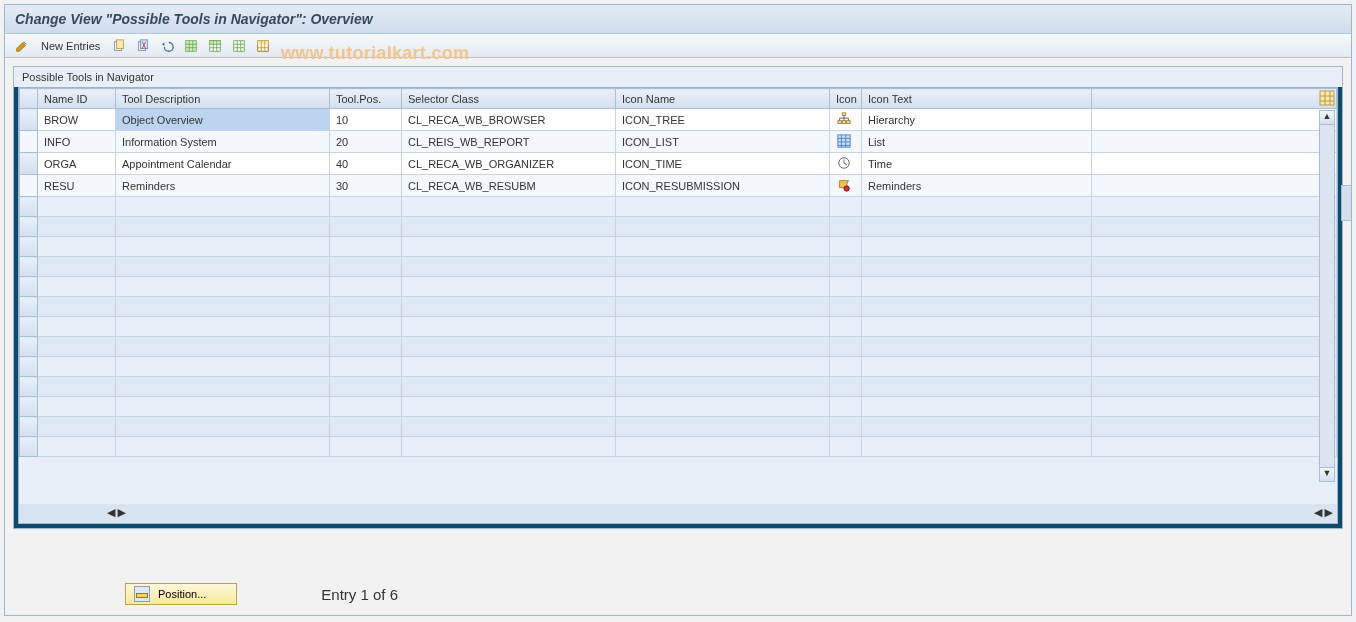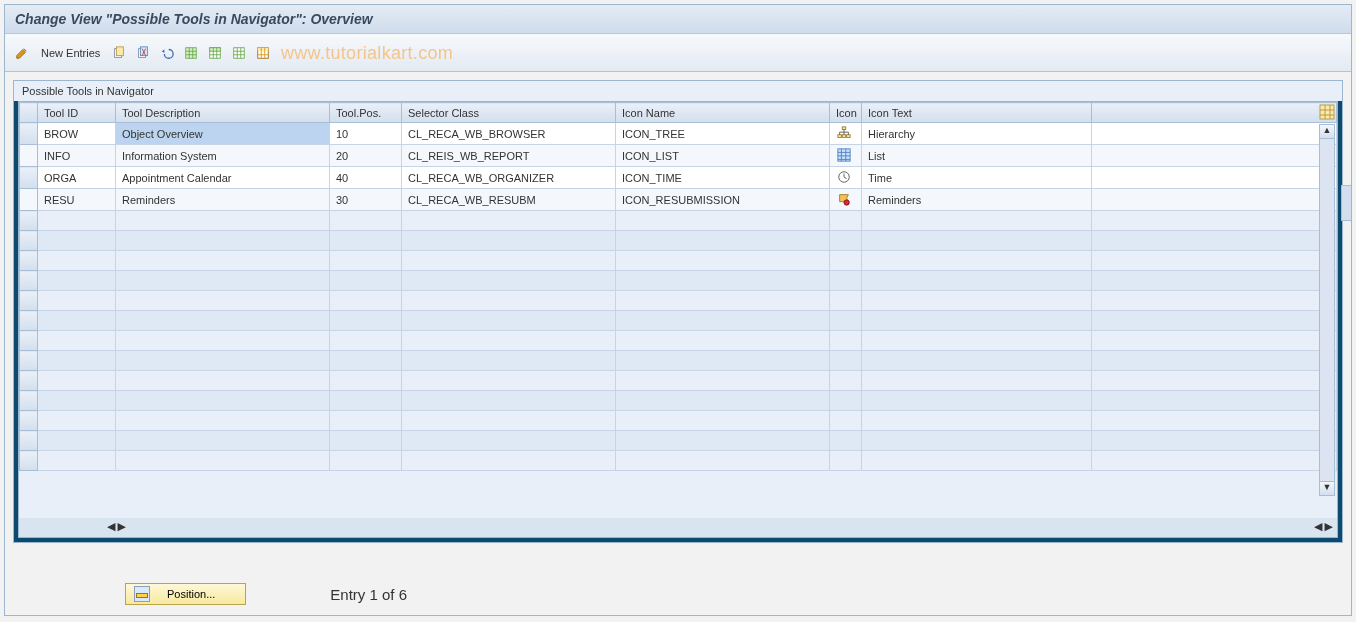--- a/index.html
+++ b/index.html
@@ -1,44 +1,44 @@
 <!DOCTYPE html>
 <html><head>
 <meta charset="utf-8">
 <style>
   * { box-sizing: border-box; margin: 0; padding: 0; }
   html, body { width: 1356px; height: 622px; font-family: Arial, sans-serif; font-size: 11px; background: #f2f2f2; color: #333; overflow: hidden; }
   .wrapper { border: 1px solid #9db6d0; margin: 4px; background: #f2f2f2; height: 612px; position: relative; }
   .title-bar { background: linear-gradient(to bottom,#e4ecf4,#cfdcec); border-bottom: 1px solid #b5c7dd; padding: 6px 10px; font-size: 14px; font-style: italic; font-weight: bold; color: #3a4a5d; }
-  .toolbar { background: linear-gradient(to bottom,#f7f9fb,#e3eaf3); border-bottom: 1px solid #c0c0c0; padding: 4px 6px; display: flex; align-items: center; gap: 2px; height: 38px; }
+  .toolbar { background: linear-gradient(to bottom,#f7f9fb,#e3eaf3); border-bottom: 1px solid #c0c0c0; padding: 4px 6px; display: flex; align-items: center; gap: 2px; height: 24px; }
   .tbtn { display:inline-flex; align-items:center; justify-content:center; width:22px; height:20px; border:1px solid transparent; border-radius:2px; cursor:pointer; }
   .tbtn svg{ width:14px;height:14px;}
   .new-entries { font-size:11px; padding:0 6px; color:#333; cursor:pointer; height:20px; display:inline-flex; align-items:center;}
-  .watermark { position:absolute; left:276px; top:38px; font-size:18px; font-weight:normal; color:#f5c48a; letter-spacing:0.3px; pointer-events:none;}
+  .watermark { position:absolute; left:276px; top:38px; font-size:18px; font-weight:bold; color:#f5c48a; letter-spacing:0.3px; pointer-events:none;}
   .content { padding: 8px 8px 0 8px; }
   .panel { border:1px solid #9db6d0; background:#0c4a6e; }
   .panel-title { padding:4px 8px; font-size:11px; color:#333; background:#e8eff8;}
   .grid-frame { border:1px solid #9db6d0; background:#d9e4f1; margin:0 4px 4px 4px; position:relative;}
   .grid-scroll { height: 416px; overflow:hidden; position:relative; background:#e8eff8;}
   table.grid { border-collapse:collapse; width:100%; table-layout:fixed;}
   table.grid th { background: linear-gradient(to bottom,#e9f0f8,#d3dfee); border:1px solid #a8bdd6; font-weight:normal; text-align:left; padding:3px 6px; color:#333; font-size:11px; height:20px; overflow:hidden; white-space:nowrap;}
   table.grid td { border:1px solid #c6d4e6; background:#fff; padding:2px 6px; height:20px; font-size:11px; white-space:nowrap; overflow:hidden;}
   table.grid tr:nth-child(even) td { background:#f4f7fb;}
   table.grid tr.empty td { background:#e8eff8; }
   table.grid tr.empty:nth-child(even) td { background:#dfe9f5;}
   table.grid td.rowsel, table.grid th.rowsel { background: linear-gradient(to bottom,#e9f0f8,#d3dfee); border:1px solid #a8bdd6; width:16px; padding:0;}
   table.grid tr.empty td.rowsel { background: linear-gradient(to bottom,#e9f0f8,#d3dfee);}
   .selected-cell { background:#bcd4ef !important; border:1px dotted #4a6b93 !important;}
   .col-settings { position:absolute; right:2px; top:2px; width:16px; height:16px; cursor:pointer;}
   .vscroll { position:absolute; right:2px; top:22px; bottom:22px; width:16px; background:#dbe4f0; border:1px solid #a8bdd6;}
   .vscroll .btn{ height:14px; background:linear-gradient(to bottom,#f4f7fb,#d3dfee); border-bottom:1px solid #a8bdd6; text-align:center; font-size:9px; cursor:pointer;}
   .vscroll .btn.dn{ position:absolute; bottom:0; left:0; right:0; border-top:1px solid #a8bdd6; border-bottom:none;}
   .hscroll-wrap{ display:flex; align-items:center; padding:2px 4px 4px 88px; gap:2px; }
   .footer { position:absolute; left:0; right:0; bottom:0; height:56px; padding:14px 10px 0 10px; display:flex; align-items:center; gap:60px; background:#f2f2f2;}
-  .pos-btn { display:inline-flex; align-items:center; gap:17px; background:linear-gradient(to bottom,#fff8d8,#f7e9a0); border:1px solid #bba34a; padding:2px 30px 2px 8px; height:22px; font-size:11px; cursor:pointer; margin-left:110px;}
+  .pos-btn { display:inline-flex; align-items:center; gap:8px; background:linear-gradient(to bottom,#fff8d8,#f7e9a0); border:1px solid #bba34a; padding:2px 30px 2px 8px; height:22px; font-size:11px; cursor:pointer; margin-left:110px;}
   .pos-btn .pic{ width:16px;height:16px; background:#dce9f9; border:1px solid #8a9fc0; position:relative;}
   .pos-btn .pic:before{content:""; position:absolute; left:1px; right:1px; top:6px; height:3px; background:#ffd24a; border:1px solid #8a7a20;}
   .entry-txt{ font-size:15px; color:#333; margin-left:24px;}
   .cell-icon{ display:inline-flex; width:16px; height:16px; align-items:center; justify-content:center;}
   .cell-icon svg{width:14px;height:14px;}
   .side-grip{ position:absolute; right:0; top:180px; width:10px; height:36px; background:#d3dfee; border:1px solid #a8bdd6; border-right:none;}
 </style>
 </head>
 <body>
 
@@ -114,21 +114,21 @@
                 <col style="width:72px">
                 <col style="width:214px">
                 <col style="width:214px">
                 <col style="width:32px">
                 <col style="width:230px">
                 <col>
             </colgroup>
             <thead>
               <tr>
                 <th class="rowsel"></th>
-                <th>Tool ID</th>
+                <th>Name ID</th>
                 <th>Tool Description</th>
                 <th>Tool.Pos.</th>
                 <th>Selector Class</th>
                 <th>Icon Name</th>
                 <th>Icon</th>
                 <th>Icon Text</th>
                 <th></th>
               </tr>
             </thead>
             <tbody id="grid-body">

